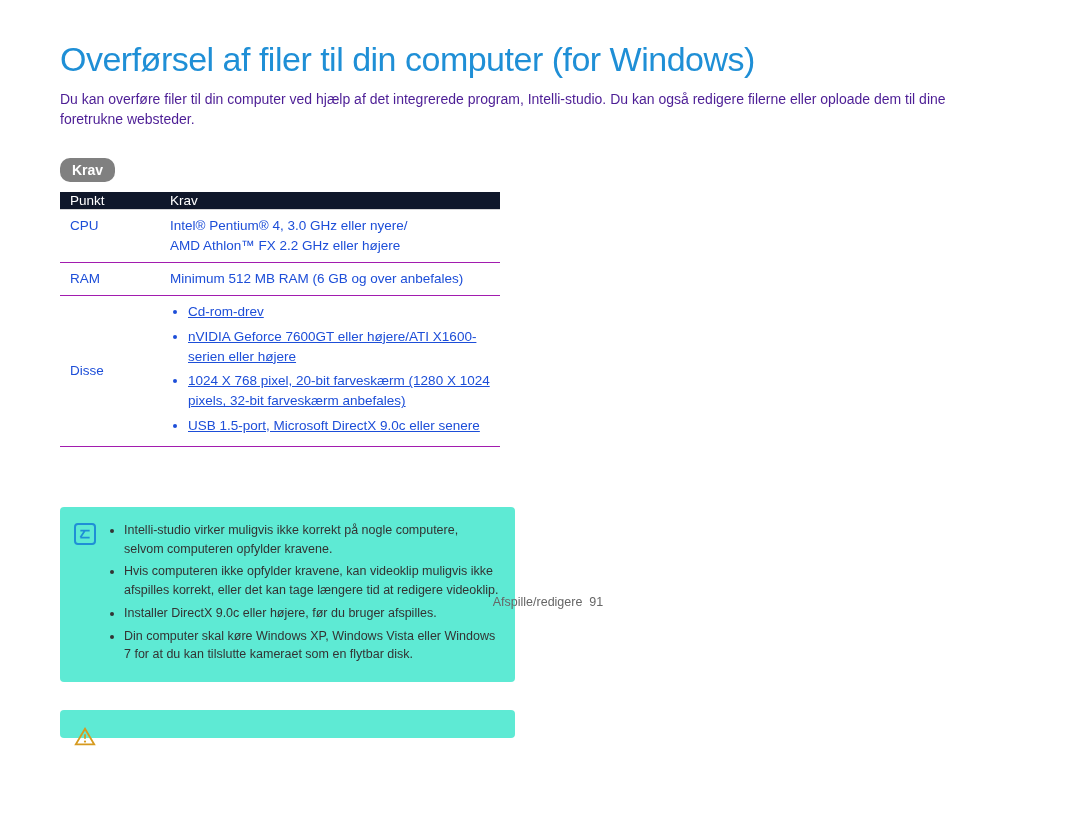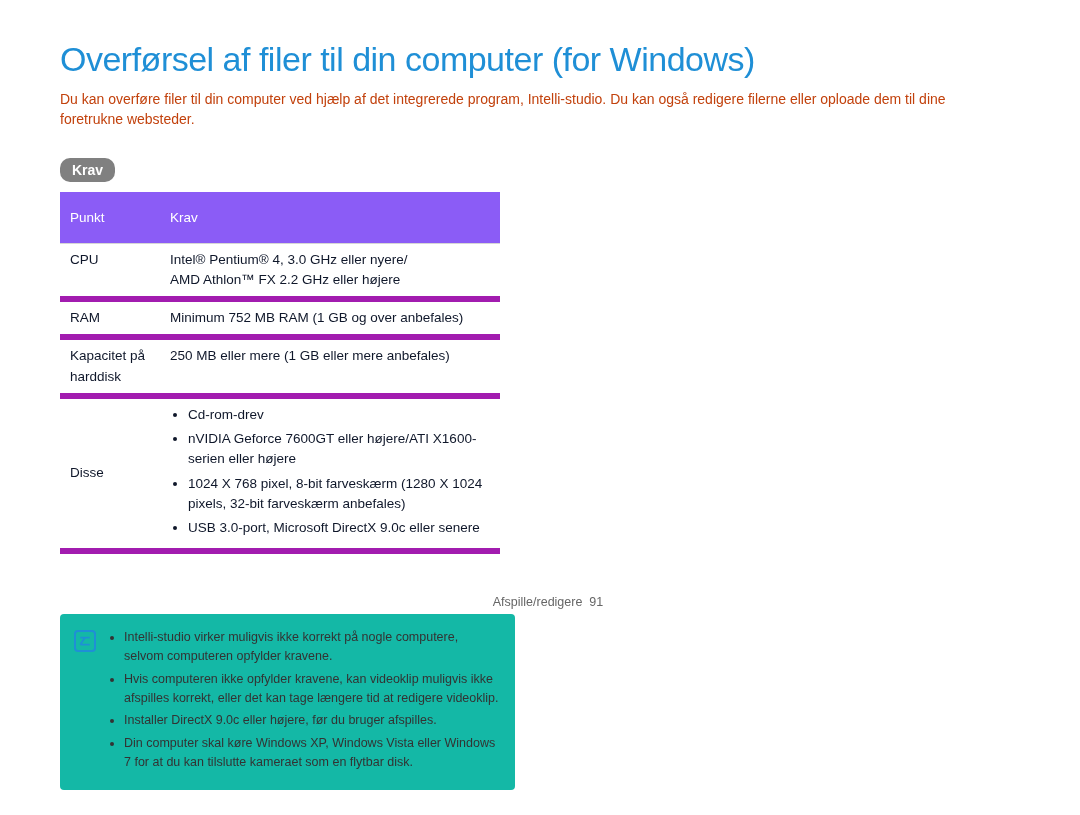--- a/index.html
+++ b/index.html
@@ -19,21 +19,21 @@
   h1.title {
     font-size: 34px;
     font-weight: 400;
     color: #1f8fd6;
     letter-spacing: -0.5px;
     margin-bottom: 10px;
   }
   .intro {
     font-size: 14px;
     line-height: 1.45;
-    color: #c2410c;
+    color: #4c1d95;
     margin-bottom: 28px;
     max-width: 940px;
   }
   .columns {
     display: flex;
     gap: 60px;
     align-items: flex-start;
     flex-direction: column;
   }
   .left-col { width: 440px; }
@@ -49,46 +49,47 @@
     border-radius: 10px;
     margin-bottom: 10px;
   }
 
   table.req {
     border-collapse: collapse;
     width: 100%;
     font-size: 13.5px;
   }
   table.req th {
-    background: #8b5cf6;
+    background: #0f172a;
     color: #ffffff;
     font-weight: 400;
     text-align: left;
-    padding: 18px 10px;
+    padding: 1px 10px;
     border-bottom: 1px solid #d6d6d6;
   }
   table.req td {
     padding: 6px 10px;
-    border-bottom: 6px solid #a21caf;
+    border-bottom: 1px solid #a21caf;
     vertical-align: top;
     line-height: 1.5;
-    color: #0f172a;
+    color: #1d4ed8;
   }
   table.req td.label {
     width: 100px;
     white-space: normal;
   }
   table.req ul {
     list-style: disc;
     padding-left: 18px;
+    text-decoration: underline;
   }
   table.req ul li { margin-bottom: 4px; }
 
   .note-box {
-    background: #14b8a6;
+    background: #5eead4;
     border-radius: 4px;
     padding: 14px 16px 14px 50px;
     font-size: 12.5px;
     line-height: 1.5;
     color: #333;
     position: relative;
     margin-bottom: 28px;
   }
   .note-box ul { list-style: disc; padding-left: 14px; }
   .note-box ul li { margin-bottom: 4px; }
@@ -148,34 +149,30 @@
           </tr>
         </thead>
         <tbody>
           <tr>
             <td class="label">CPU</td>
             <td style="white-space:pre-line">Intel® Pentium® 4, 3.0 GHz eller nyere/
 AMD Athlon™ FX 2.2 GHz eller højere</td>
           </tr>
           <tr>
             <td class="label">RAM</td>
-            <td>Minimum 752 MB RAM (1 GB og over anbefales)</td>
-          </tr>
-          <tr>
-            <td class="label">Kapacitet på harddisk</td>
-            <td>250 MB eller mere (1 GB eller mere anbefales)</td>
+            <td>Minimum 512 MB RAM (6 GB og over anbefales)</td>
           </tr>
           <tr>
             <td class="label" style="vertical-align:middle">Disse</td>
             <td>
               <ul>
                 <li>Cd-rom-drev</li>
                 <li>nVIDIA Geforce 7600GT eller højere/ATI X1600-serien eller højere</li>
-                <li>1024 X 768 pixel, 8-bit farveskærm (1280 X 1024 pixels, 32-bit farveskærm anbefales)</li>
-                <li>USB 3.0-port, Microsoft DirectX 9.0c eller senere</li>
+                <li>1024 X 768 pixel, 20-bit farveskærm (1280 X 1024 pixels, 32-bit farveskærm anbefales)</li>
+                <li>USB 1.5-port, Microsoft DirectX 9.0c eller senere</li>
               </ul>
             </td>
           </tr>
         </tbody>
       </table>
 
     </div>
 
     <div class="right-col">
 

